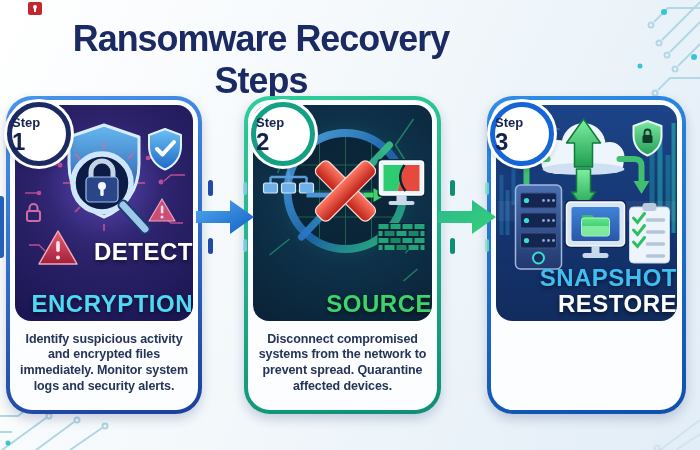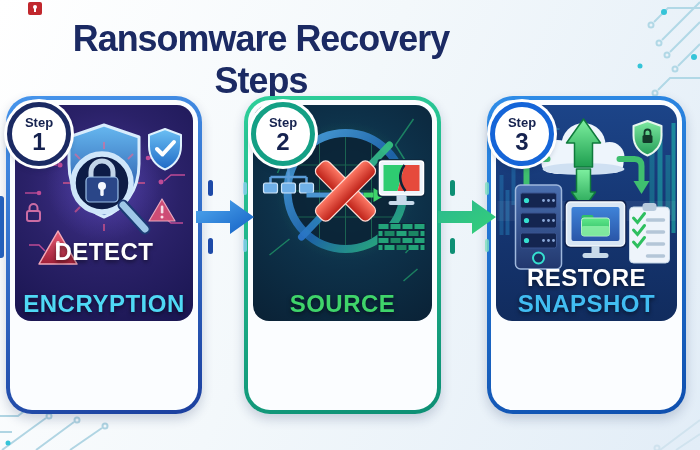--- a/index.html
+++ b/index.html
@@ -17,31 +17,31 @@
   .card1{left:6px;width:196px;background:linear-gradient(165deg,#4695ec 0%,#1c3f9e 100%);}
   .card2{left:244px;width:197px;background:linear-gradient(165deg,#2ecf9a 0%,#0d8f74 100%);}
   .card3{left:487px;width:199px;background:linear-gradient(165deg,#2f8de8 0%,#0f4fae 100%);}
   .card-inner{width:100%;height:100%;background:#fbfdff;border-radius:22px;display:flex;flex-direction:column;
     overflow:hidden;padding:5px;box-sizing:border-box;}
   .art{position:relative;flex:0 0 216px;border-radius:16px;overflow:hidden;}
   .art1{background:radial-gradient(circle at 50% 38%,#43338f 0%,#2a2168 48%,#191550 100%);}
   .art2{background:radial-gradient(circle at 52% 40%,#13455c 0%,#0d3048 50%,#0a2135 100%);}
   .art3{background:linear-gradient(180deg,#1c4488 0%,#153571 55%,#112c5e 100%);}
   .art svg{position:absolute;inset:0;width:100%;height:100%;display:block;}
-  .headings{position:absolute;left:0;right:0;bottom:5px;text-align:center;font-weight:bold;line-height:1.06;letter-spacing:.5px;}
+  .headings{position:absolute;left:0;right:0;bottom:5px;text-align:right;font-weight:bold;line-height:1.06;letter-spacing:.5px;}
   .hline{font-size:24px;text-shadow:0 2px 4px rgba(0,0,0,.55);}
   .hline1{color:#ffffff;}
   .card1 .hline2{color:#4fd9f5;margin-top:26px;}
   .card2 .hline2{color:#3fd46a;}
   .card3 .hline2{color:#41bdf2;}
   .desc{flex:1;display:flex;align-items:center;justify-content:center;text-align:center;margin:0;
     color:#253457;font-size:12.5px;font-weight:bold;line-height:1.26;padding:2px 3px;letter-spacing:-.1px;}
 
   .badge{position:absolute;top:6px;width:54px;height:54px;border-radius:50%;background:#ffffff;
-    display:flex;flex-direction:column;align-items:center;justify-content:center;
+    display:flex;flex-direction:column;justify-content:center;
     box-shadow:0 0 0 3px #ffffff,0 3px 6px rgba(10,25,60,.3);}
   .badge1{left:1px;border:5px solid #1b2a63;}
   .badge2{left:7px;border:5px solid #14a085;}
   .badge3{left:3px;border:5px solid #1565d8;}
   .badge-step{font-size:13px;font-weight:bold;color:#15224f;line-height:1;margin-top:2px;}
   .badge-num{font-size:24px;font-weight:bold;color:#15224f;line-height:1.05;}
 
   .arrow{position:absolute;top:178px;width:62px;height:78px;}
   .arrow-a{left:196px;} .arrow-b{left:438px;}
   .decor{position:absolute;pointer-events:none;}
@@ -174,20 +174,21 @@
           <g>
             <path d="M150,24 l16,6 v11 c0,12 -7,20 -16,23.5 c-9,-3.5 -16,-11.5 -16,-23.5 v-11 Z" fill="url(#chkG)" stroke="#e0f2fe" stroke-width="2" stroke-linejoin="round"></path>
             <path d="M142,44 l5.5,5.5 L159,37" stroke="#ffffff" stroke-width="4" fill="none" stroke-linecap="round" stroke-linejoin="round"></path>
           </g>
         </svg>
         <div class="headings">
           <div class="hline hline1">DETECT</div>
           <div class="hline hline2">ENCRYPTION</div>
         </div>
       </div>
+      <p class="desc">Identify suspicious activity and encrypted files immediately. Monitor system logs and security alerts.</p>
     </div>
     <div class="badge badge1">
       <div class="badge-step">Step</div>
       <div class="badge-num">1</div>
     </div>
   </section>
 
   <section class="card card2">
     <div class="card-inner">
       <div class="art art2">
@@ -274,20 +275,21 @@
                 <rect x="155" y="140" width="10" height="5"></rect>
                 <rect x="125" y="140" width="4" height="5"></rect>
                 <rect x="167" y="140" width="4" height="5"></rect>
             </g>
           </g>
         </svg>
         <div class="headings">
           <div class="hline hline2">SOURCE</div>
         </div>
       </div>
+      <p class="desc">Disconnect compromised systems from the network to prevent spread. Quarantine affected devices.</p>
     </div>
     <div class="badge badge2">
       <div class="badge-step">Step</div>
       <div class="badge-num">2</div>
     </div>
   </section>
 
   <section class="card card3">
     <div class="card-inner">
       <div class="art art3">
@@ -392,22 +394,22 @@
               <path d="M150,151 H166" stroke="#b4c6d8" stroke-width="3.5"></path>
             </g>
           </g>
           <g>
             <path d="M150,16 l14,5 v9.5 c0,10 -6,17 -14,20 c-8,-3 -14,-10 -14,-20 v-9.5 Z" fill="url(#shG3)" stroke="#e6f6ee" stroke-width="2" stroke-linejoin="round"></path>
             <rect x="145" y="30" width="10" height="8" rx="1.5" fill="#123a2a"></rect>
             <path d="M147,30 v-2.5 a3,3 0 0 1 6,0 v2.5" stroke="#123a2a" stroke-width="1.8" fill="none"></path>
           </g>
         </svg>
         <div class="headings">
+          <div class="hline hline2">SNAPSHOT</div>
           <div class="hline hline1">RESTORE</div>
-          <div class="hline hline2">SNAPSHOT</div>
         </div>
       </div>
     </div>
     <div class="badge badge3">
       <div class="badge-step">Step</div>
       <div class="badge-num">3</div>
     </div>
   </section>
 
   <svg class="arrow arrow-a" viewBox="0 0 62 78">

